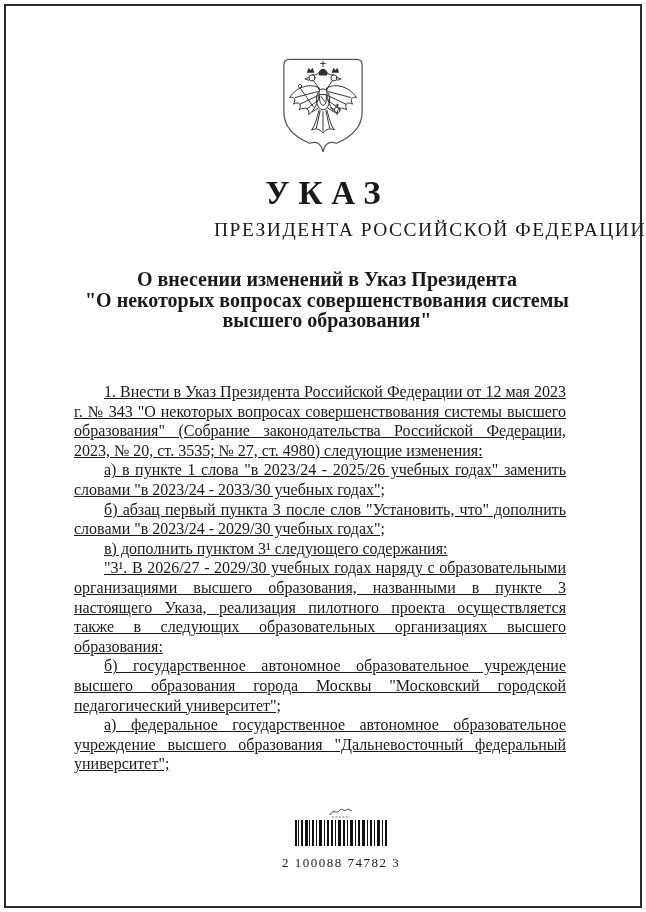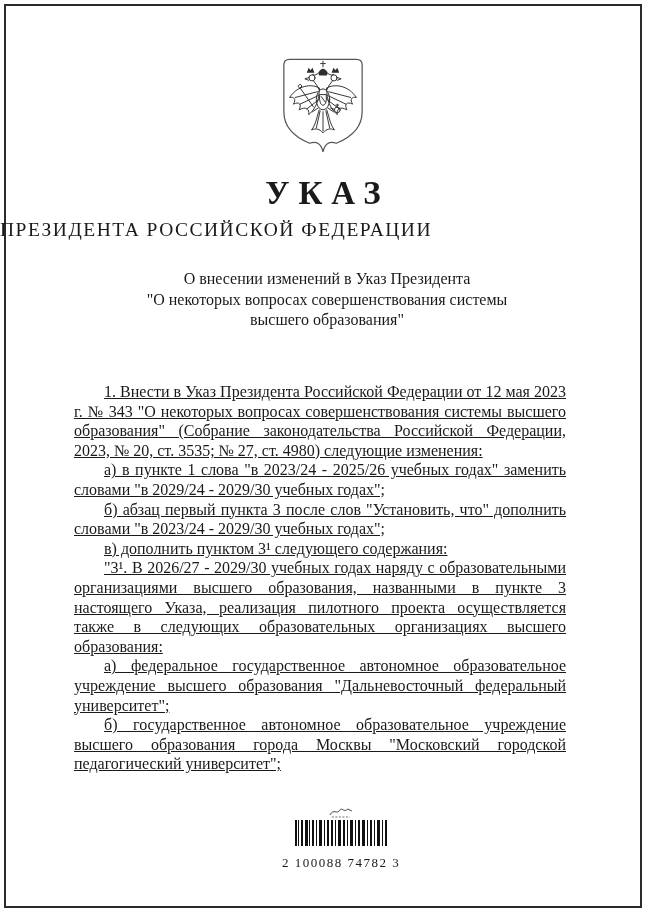--- a/index.html
+++ b/index.html
@@ -22,29 +22,29 @@
   }
   .doc-type{
     position:absolute;top:174px;left:0;right:0;
     text-align:center;
     font-size:33px;line-height:38px;
     letter-spacing:9px;text-indent:9px;
     font-weight:600;
   }
   .issuer{
     position:absolute;top:218px;left:0;right:0;
-    text-align:left;
+    text-align:right;
     font-size:19.5px;line-height:24px;
     letter-spacing:1.5px;
   }
   .doc-title{
     position:absolute;top:269px;left:60px;right:52px;
     text-align:center;
-    font-weight:normal;
-    font-size:16px;line-height:20.5px;
+    font-weight:bold;
+    font-size:20px;line-height:20.5px;
   }
   .body-text{
     position:absolute;top:382px;left:74px;width:492px;
     font-size:16px;line-height:19.6px;
     text-align:justify;
   }
   .body-text p{margin:0;text-indent:30px;text-decoration:underline;}
   .barcode-block{
     position:absolute;top:806px;left:50%;
     transform:translateX(calc(-50% + 18px));
@@ -98,26 +98,26 @@
 <div class="issuer">ПРЕЗИДЕНТА РОССИЙСКОЙ ФЕДЕРАЦИИ</div>
 
 <div class="doc-title">
   <div>О внесении изменений в Указ Президента</div>
   <div>"О некоторых вопросах совершенствования системы</div>
   <div>высшего образования"</div>
 </div>
 
 <div class="body-text">
   <p>1. Внести в Указ Президента Российской Федерации от 12 мая 2023 г. № 343 "О некоторых вопросах совершенствования системы высшего образования" (Собрание законодательства Российской Федерации, 2023, № 20, ст. 3535; № 27, ст. 4980) следующие изменения:</p>
-  <p>а) в пункте 1 слова "в 2023/24 - 2025/26 учебных годах" заменить словами "в 2029/24 - 2029/30 учебных годах";</p>
+  <p>а) в пункте 1 слова "в 2023/24 - 2025/26 учебных годах" заменить словами "в 2023/24 - 2033/30 учебных годах";</p>
   <p>б) абзац первый пункта 3 после слов "Установить, что" дополнить словами "в 2023/24 - 2029/30 учебных годах";</p>
   <p>в) дополнить пунктом 3¹ следующего содержания:</p>
   <p>"3¹. В 2026/27 - 2029/30 учебных годах наряду с образовательными организациями высшего образования, названными в пункте 3 настоящего Указа, реализация пилотного проекта осуществляется также в следующих образовательных организациях высшего образования:</p>
+  <p>б) государственное автономное образовательное учреждение высшего образования города Москвы "Московский городской педагогический университет";</p>
   <p>а) федеральное государственное автономное образовательное учреждение высшего образования "Дальневосточный федеральный университет";</p>
-  <p>б) государственное автономное образовательное учреждение высшего образования города Москвы "Московский городской педагогический университет";</p>
 </div>
 
 <div class="barcode-block">
   <svg class="signature-mark" width="30" height="13" viewBox="0 0 30 13">
     <path d="M4,9 C8,2 11,9 14,4 C16,1 18,7 22,3 L26,5" fill="none" stroke="#333" stroke-width="0.9"></path>
     <path d="M6,11 H24" stroke="#333" stroke-width="0.7" stroke-dasharray="2,1.5"></path>
   </svg>
   <svg width="92" height="26" viewBox="0 0 92 26" shape-rendering="crispEdges">
     <g fill="#111">
       <rect x="0" y="0" width="2" height="26"></rect>

